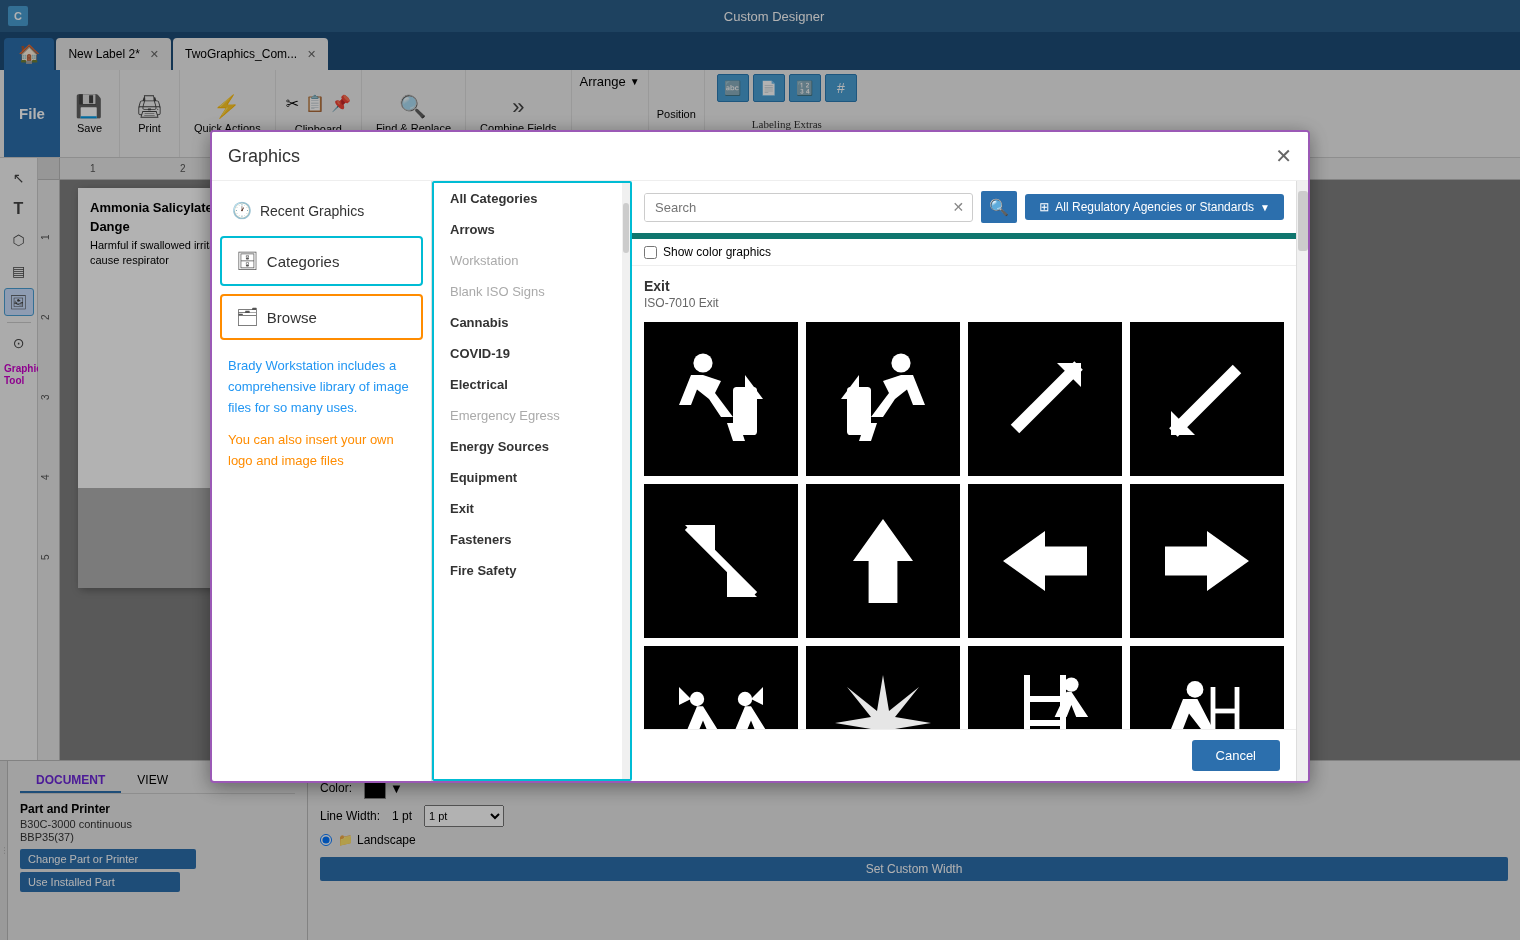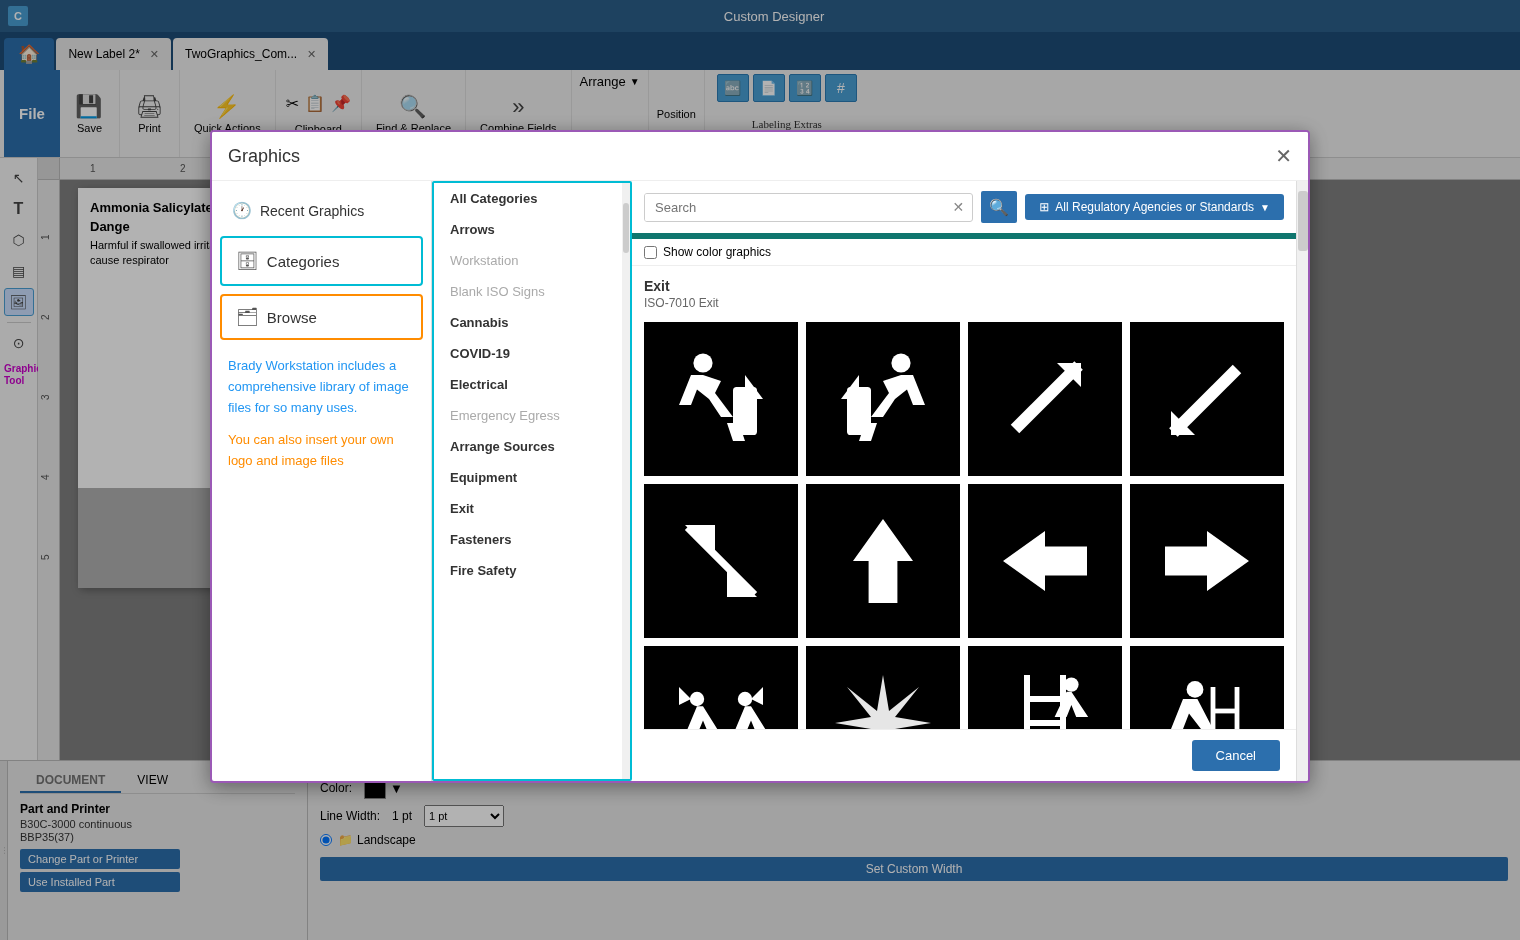--- a/index.html
+++ b/index.html
@@ -113,21 +113,21 @@
 
     
     .graphic-tool-active { background: #cce0ff; border: 1px solid #4a9fd4; border-radius: 3px; }
 
     
     .bottom-area { height: 180px; background: #e8e8e8; border-top: 1px solid #bbb; display: flex; }
     .bottom-left { width: 300px; border-right: 1px solid #bbb; padding: 8px 12px; }
     .bottom-right { flex: 1; padding: 8px 12px; display: flex; flex-direction: column; gap: 6px; }
     .view-tabs { display: flex; border-bottom: 1px solid #ccc; }
     .view-tab { padding: 4px 16px; font-size: 12px; cursor: pointer; border-bottom: 2px solid transparent; }
-    .view-tab.active { border-bottom-color: #2c6fad; color: #737373; font-weight: 600; }
+    .view-tab.active { border-bottom-color: #2c6fad; color: #6d28d9; font-weight: 600; }
 
     .grip-handle { width: 8px; background: #ddd; border-right: 1px solid #bbb; display: flex; align-items: center; justify-content: center; cursor: ew-resize; }
     .grip-dots { color: #aaa; font-size: 8px; letter-spacing: -2px; }
   </style>
 </head>
 <body>
 
 <div class="title-bar">
   <div class="title-bar-icon">
     <span style="color:white;font-size:11px;font-weight:bold;">C</span>
@@ -286,21 +286,21 @@
 
   <div class="bottom-left">
     <div class="view-tabs">
       <div class="view-tab active">DOCUMENT</div>
       <div class="view-tab">VIEW</div>
     </div>
     <div style="padding-top:8px;">
       <div style="font-size:12px;font-weight:bold;margin-bottom:2px;">Part and Printer</div>
       <div style="font-size:11px;color:#333;margin-bottom:1px;">B30C-3000 continuous</div>
       <div style="font-size:11px;color:#333;margin-bottom:6px;">BBP35(37)</div>
-      <button class="bp-btn" style="width:160px;padding:4px 8px;font-size:11px;background:#2c6fad;color:white;border:none;border-radius:2px;cursor:pointer;margin-bottom:3px;text-align:left;">Change Part or Printer</button>
+      <button class="bp-btn" style="width:176px;padding:4px 8px;font-size:11px;background:#2c6fad;color:white;border:none;border-radius:2px;cursor:pointer;margin-bottom:3px;text-align:left;">Change Part or Printer</button>
       <button class="bp-btn" style="width:160px;padding:4px 8px;font-size:11px;background:#2c6fad;color:white;border:none;border-radius:2px;cursor:pointer;text-align:left;">Use Installed Part</button>
     </div>
   </div>
 
   <div class="bottom-right">
     <div style="display:flex;align-items:center;gap:12px;margin-top:8px;">
       <span style="font-size:12px;">Color:</span>
       <div style="display:flex;align-items:center;gap:4px;">
         <div style="width:22px;height:22px;background:black;border:1px solid #888;cursor:pointer;"></div>
         <span style="cursor:pointer;">▼</span>
@@ -366,21 +366,21 @@
       <div style="width:200px;border:2px solid #00bcd4;border-radius:2px;overflow-y:auto;position:relative;">
         <div id="cat-list">
             <div class="cat-list-item bold">All Categories</div>
             <div class="cat-list-item bold">Arrows</div>
             <div class="cat-list-item disabled">Workstation</div>
             <div class="cat-list-item disabled">Blank ISO Signs</div>
             <div class="cat-list-item bold">Cannabis</div>
             <div class="cat-list-item bold">COVID-19</div>
             <div class="cat-list-item bold">Electrical</div>
             <div class="cat-list-item disabled">Emergency Egress</div>
-            <div class="cat-list-item bold">Arrange Sources</div>
+            <div class="cat-list-item bold">Energy Sources</div>
             <div class="cat-list-item bold">Equipment</div>
             <div class="cat-list-item bold">Exit</div>
             <div class="cat-list-item bold">Fasteners</div>
             <div class="cat-list-item bold">Fire Safety</div>
           </div>
 
         <div style="position:absolute;right:0;top:0;bottom:0;width:8px;background:#f0f0f0;">
           <div style="width:6px;height:50px;background:#ccc;border-radius:3px;margin:2px auto;margin-top:20px;"></div>
         </div>
       </div>

